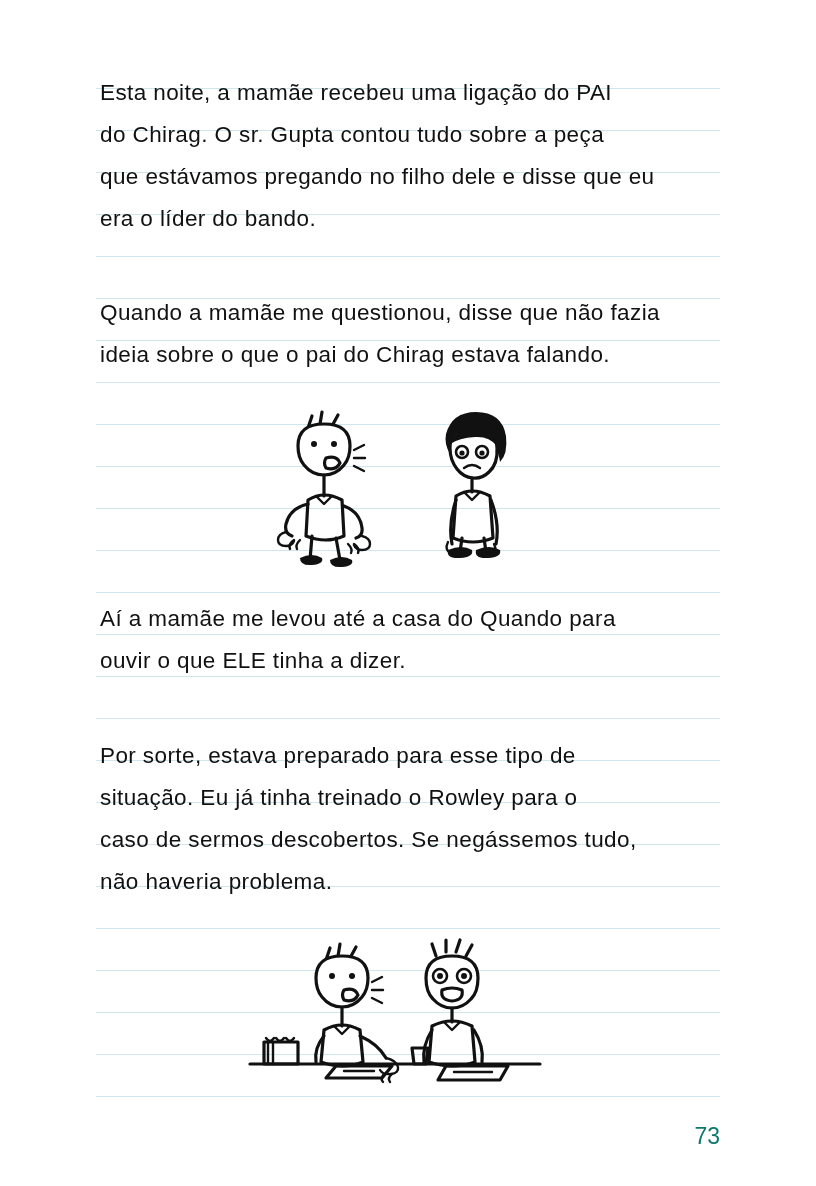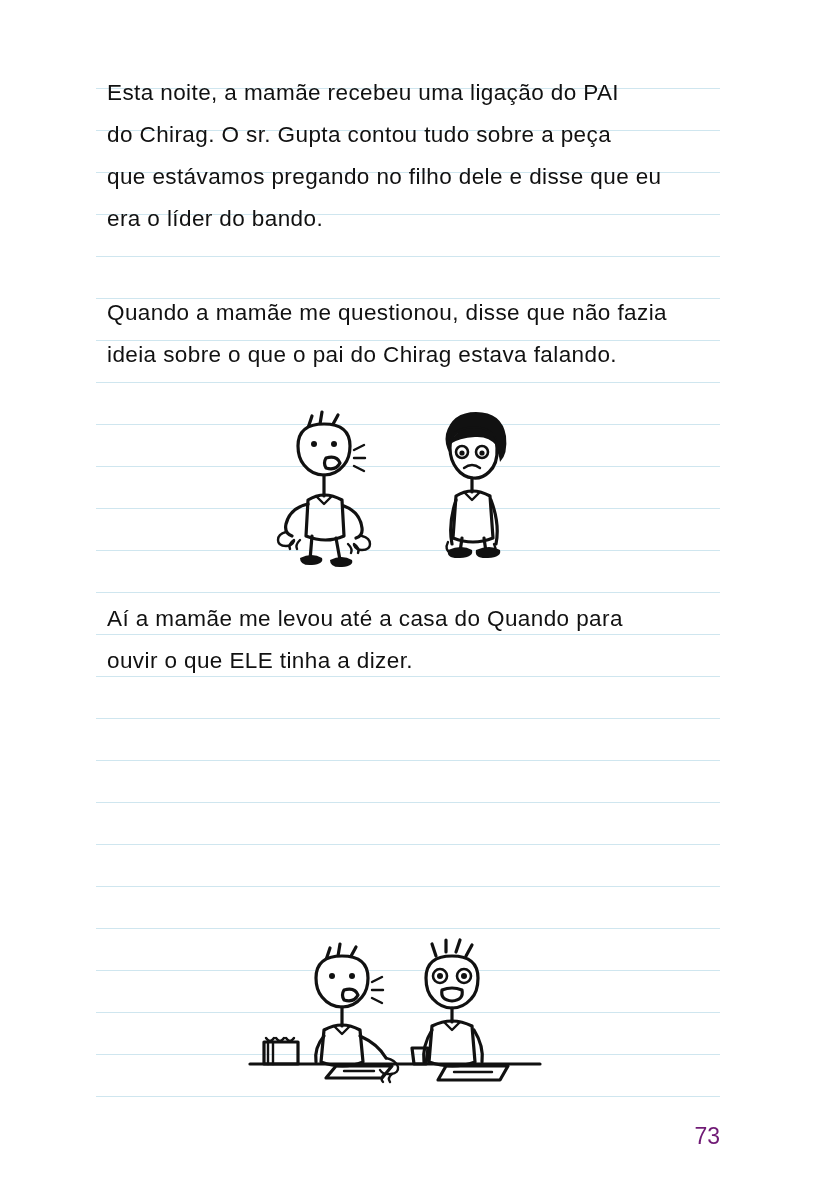--- a/index.html
+++ b/index.html
@@ -43,32 +43,31 @@
   .para {
     position: absolute;
     left: 100px;
     width: 625px;
     font-family: "Liberation Sans", sans-serif;
     font-size: 22.5px;
     line-height: 42px;
     letter-spacing: 0.4px;
     color: #111111;
     white-space: pre-line;
-    margin-left: 7px;
   }
   .panel {
     position: absolute;
   }
   .page-number {
     position: absolute;
     right: 96px;
     bottom: 36px;
     font-family: "Liberation Sans", sans-serif;
     font-size: 23px;
-    color: #701a75;
+    color: #0f766e;
   }
   svg { display: block; overflow: visible; }
   .ink { fill: none; stroke: #111111; stroke-width: 3.2; stroke-linecap: round; stroke-linejoin: round; }
   .ink-thin { fill: none; stroke: #111111; stroke-width: 2.4; stroke-linecap: round; stroke-linejoin: round; }
   .solid { fill: #111111; stroke: none; }
   .white { fill: #ffffff; stroke: #111111; stroke-width: 3.2; stroke-linejoin: round; stroke-linecap: round; }
 </style>
 </head>
 <body>
 
@@ -173,20 +172,24 @@
           <path class="ink" d="M212 138 L210 152 M234 138 L236 152"></path>
           <path class="solid" d="M198 150 q14 -6 24 0 q2 7 -12 8 q-14 1 -12 -8 z"></path>
           <path class="solid" d="M226 150 q14 -6 24 0 q2 7 -12 8 q-14 1 -12 -8 z"></path>
         </g>
       </svg>
     </div>
 
     <div class="para" style="top:598px">Aí a mamãe me levou até a casa do Quando para
 ouvir o que ELE tinha a dizer.</div>
 
+    <div class="para" style="top:735px">Por sorte, estava preparado para esse tipo de
+situação. Eu já tinha treinado o Rowley para o
+caso de sermos descobertos. Se negássemos tudo,
+não haveria problema.</div>
 
     <div class="panel" style="left:240px; top:930px; width:330px; height:170px;">
       <svg width="330" height="170" viewBox="0 0 330 170">
         <g>
 
           <path class="ink" d="M86 30 L90 18 M98 26 L100 14 M110 28 L116 17"></path>
 
           <path class="white" d="M76 48 q0 -22 26 -22 q26 0 26 22 q0 12 -6 19 q-8 10 -20 10 q-12 0 -20 -10 q-6 -7 -6 -19 z"></path>
           <circle class="solid" cx="92" cy="46" r="3"></circle>
           <circle class="solid" cx="112" cy="46" r="3"></circle>

